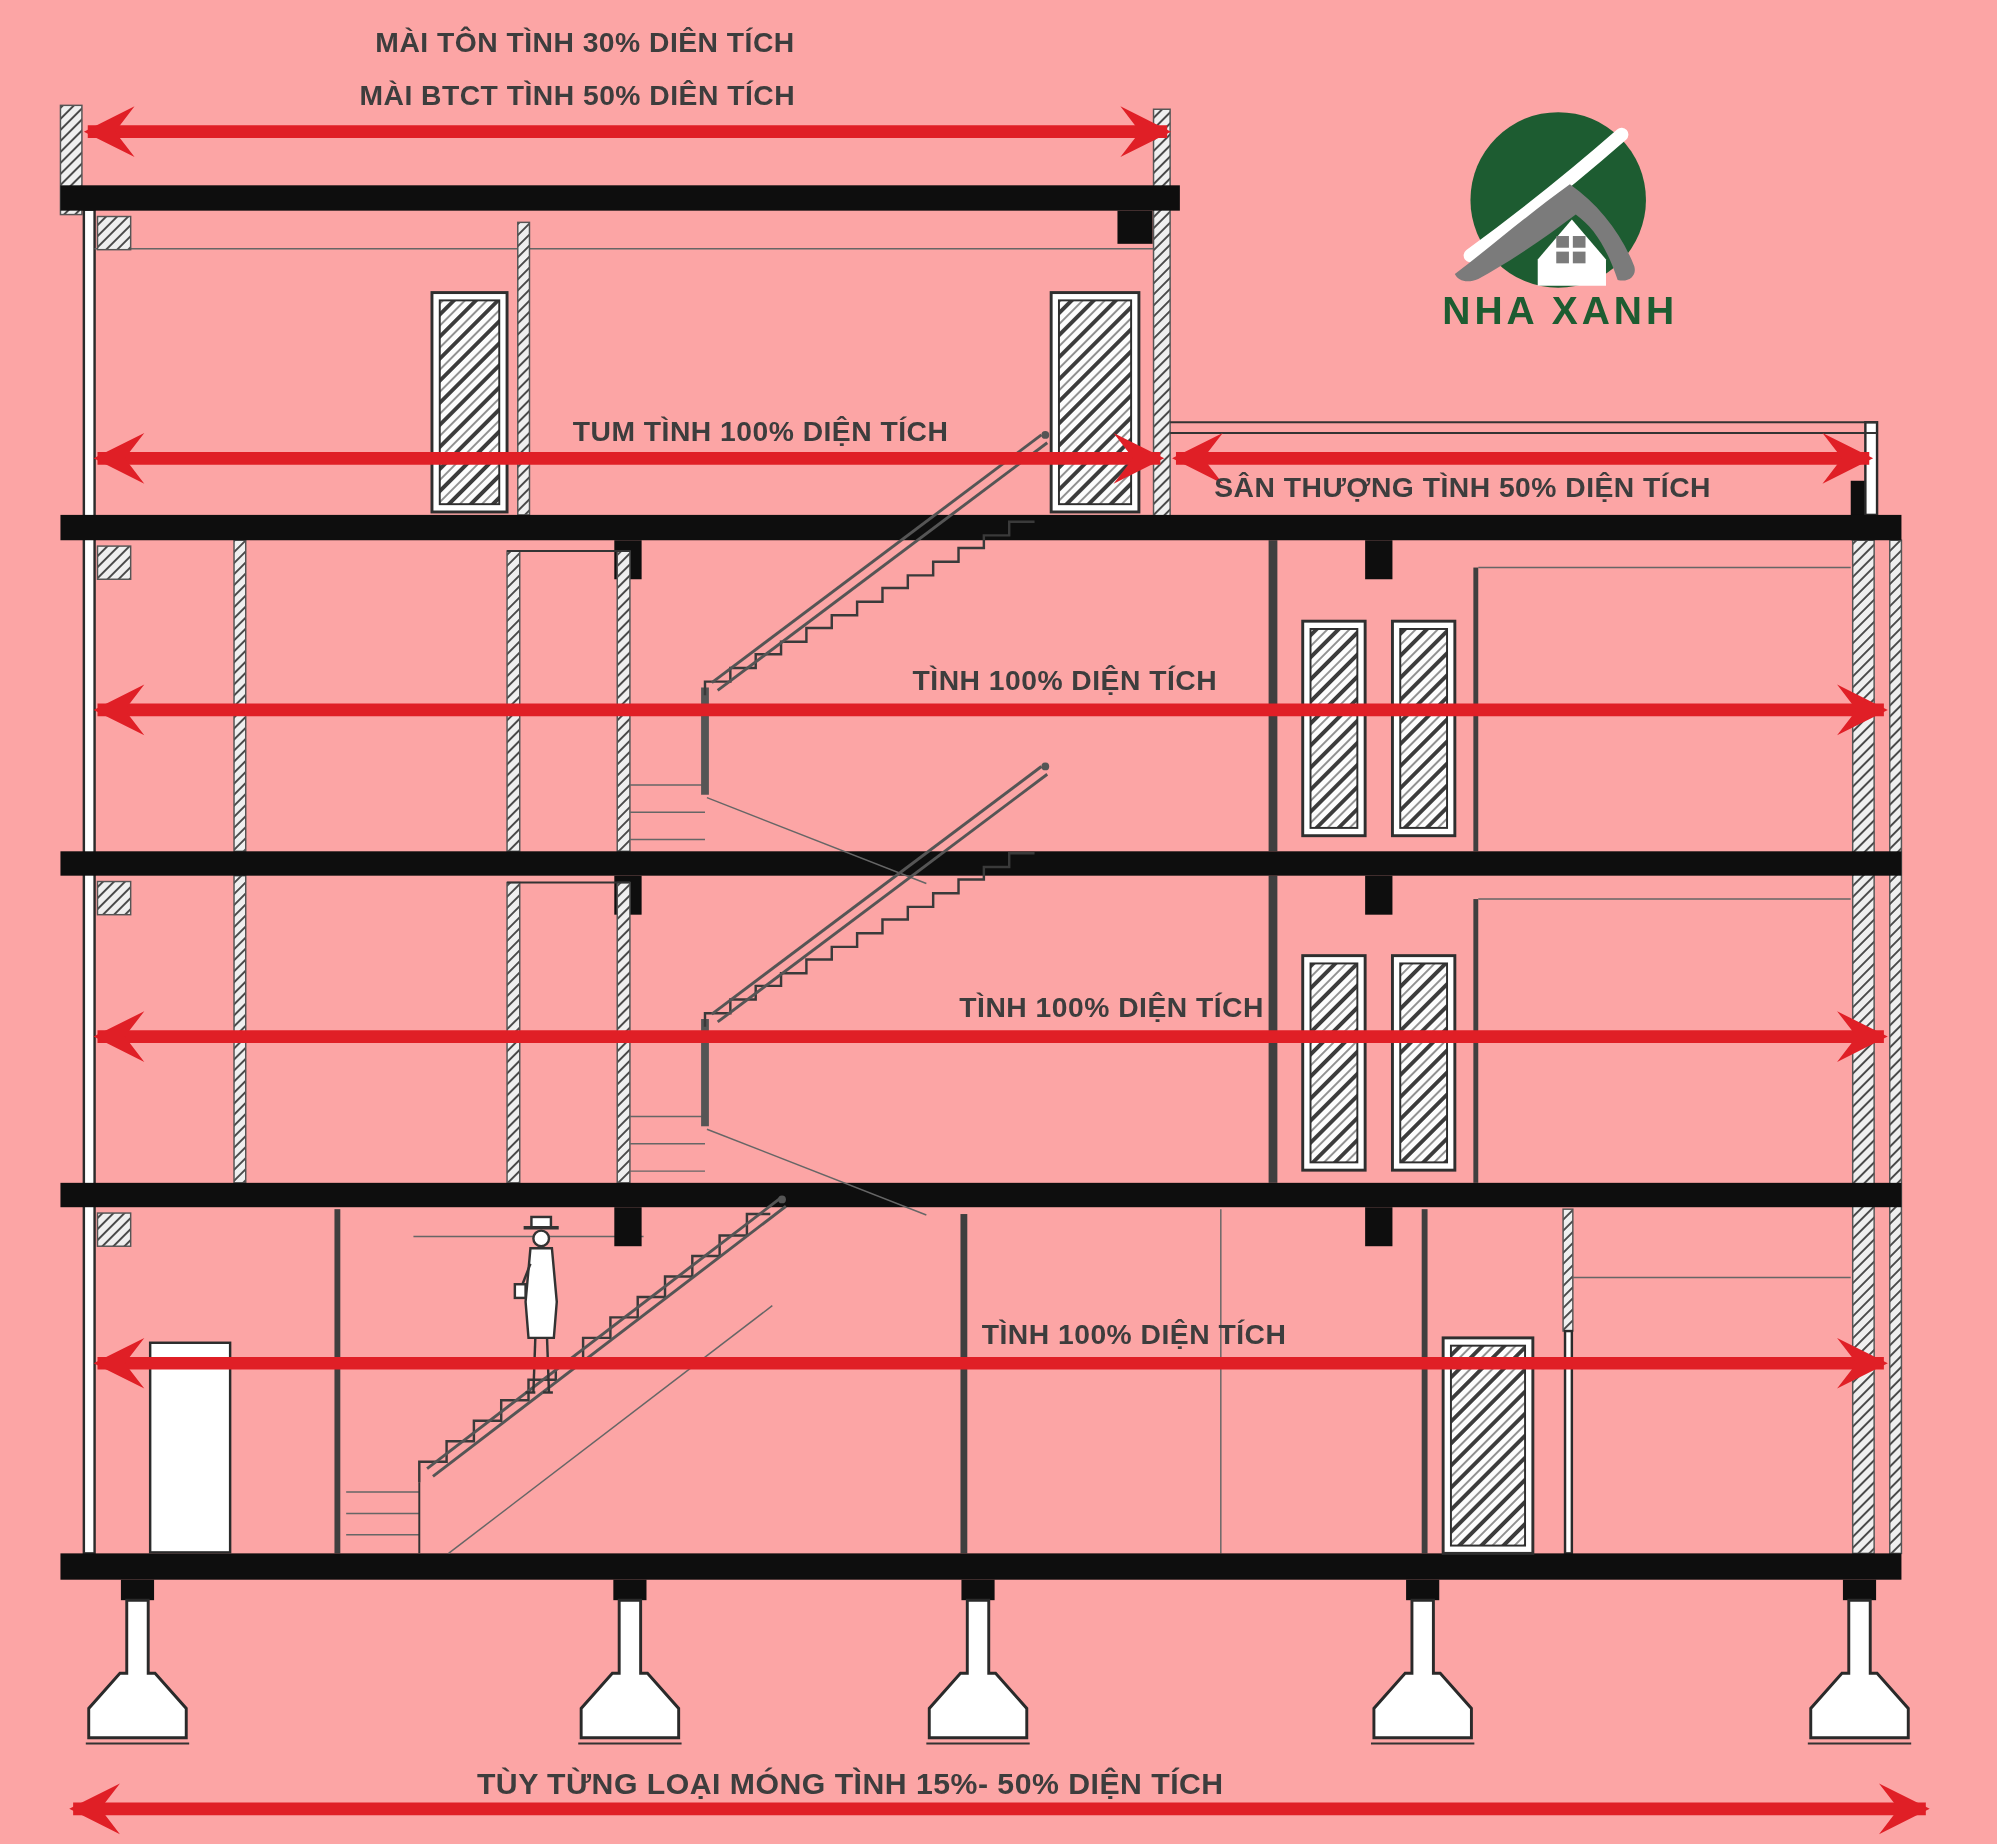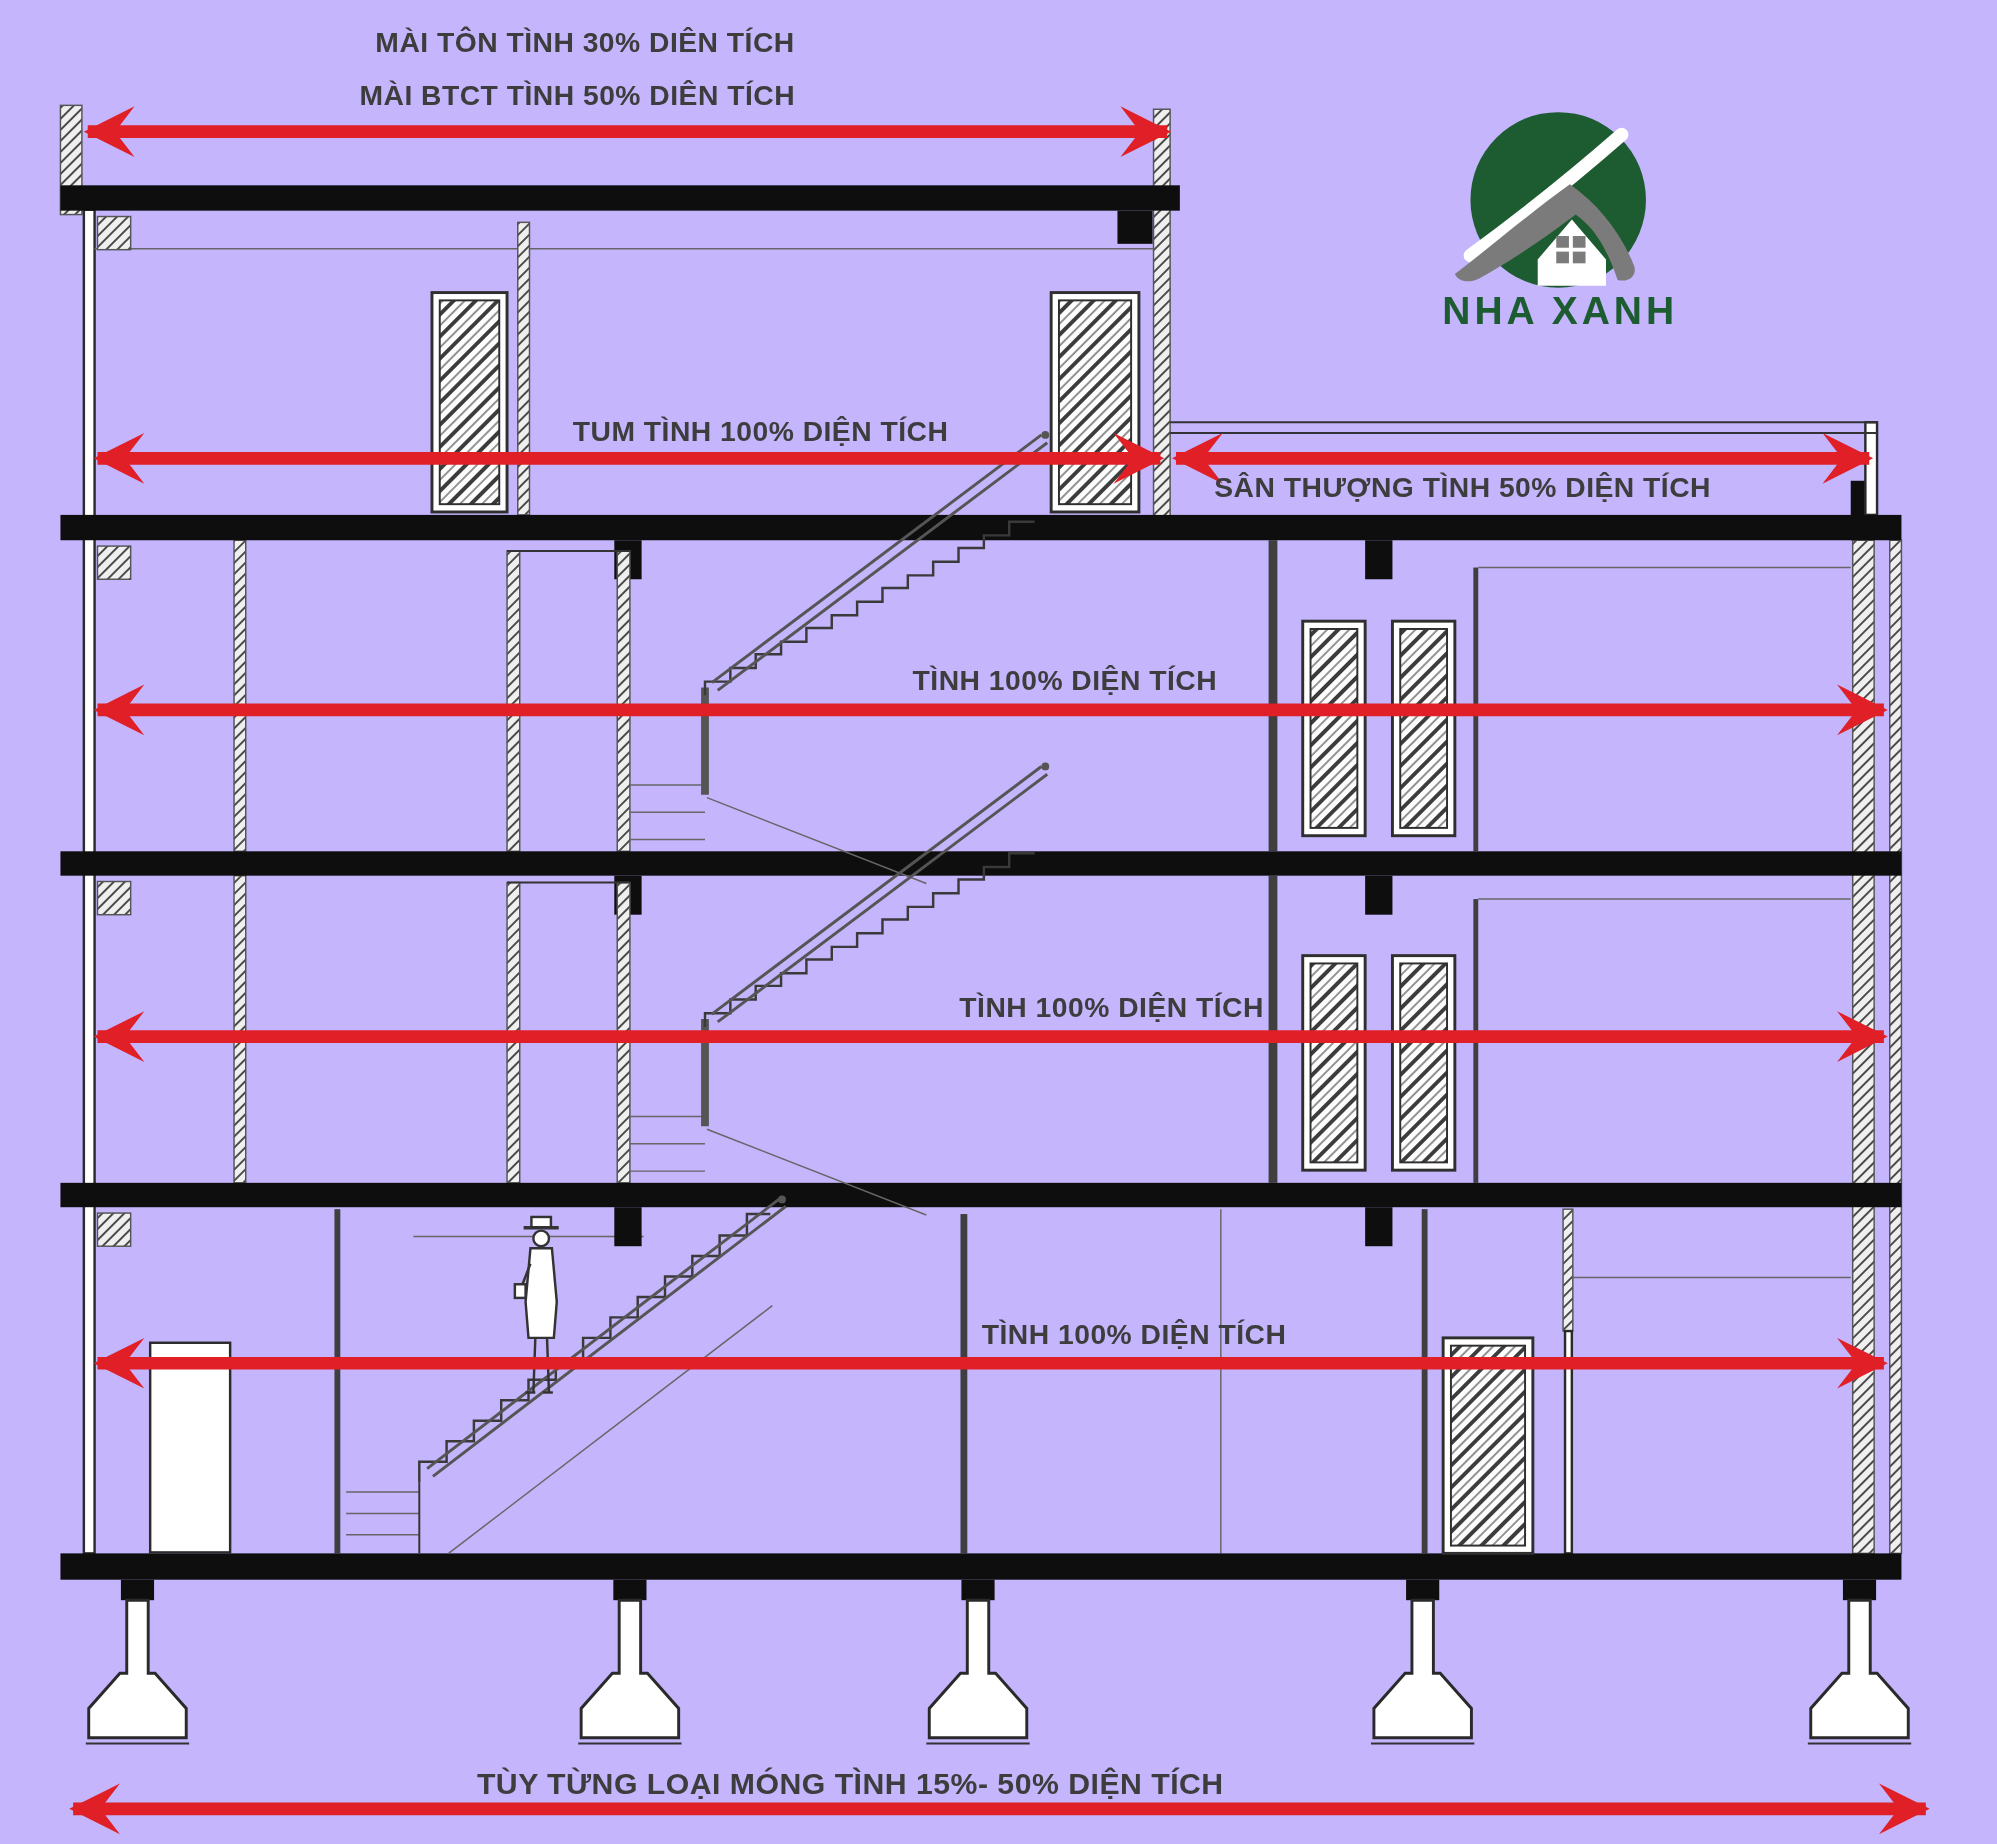--- a/index.html
+++ b/index.html
@@ -1,16 +1,16 @@
 <!DOCTYPE html>
 <html style="--arrow-red: #e01f26; --text-gray: #3d3d3d; --logo-green: #1d5c31; --logo-gray: #7b7b7b; --line-dark: #1a1a1a;"><head>
 <meta charset="utf-8">
 <style>
   html,body{margin:0;padding:0;background:#ffffff;}
-  .canvas{position:relative;width:1997px;height:1844px;background:#c4b5fd;overflow:hidden;
+  .canvas{position:relative;width:1997px;height:1844px;background:#fca5a5;overflow:hidden;
           font-family:"Liberation Sans",sans-serif;}
   svg{position:absolute;left:0;top:0;}
   .lbl{fill:var(--text-gray,#3d3d3d);font-family:"Liberation Sans",sans-serif;
        font-weight:700;font-size:29px;letter-spacing:.5px;text-anchor:middle;}
   .lbl-lg{font-size:31px;}
   .arrow{stroke:var(--arrow-red,#e01f26);stroke-width:13;}
   .ahead{fill:var(--arrow-red,#e01f26);}
   .slab{fill:#0e0e0e;}
   .blk{fill:#0e0e0e;}
   .wline{stroke:#333;stroke-width:2;fill:none;}

